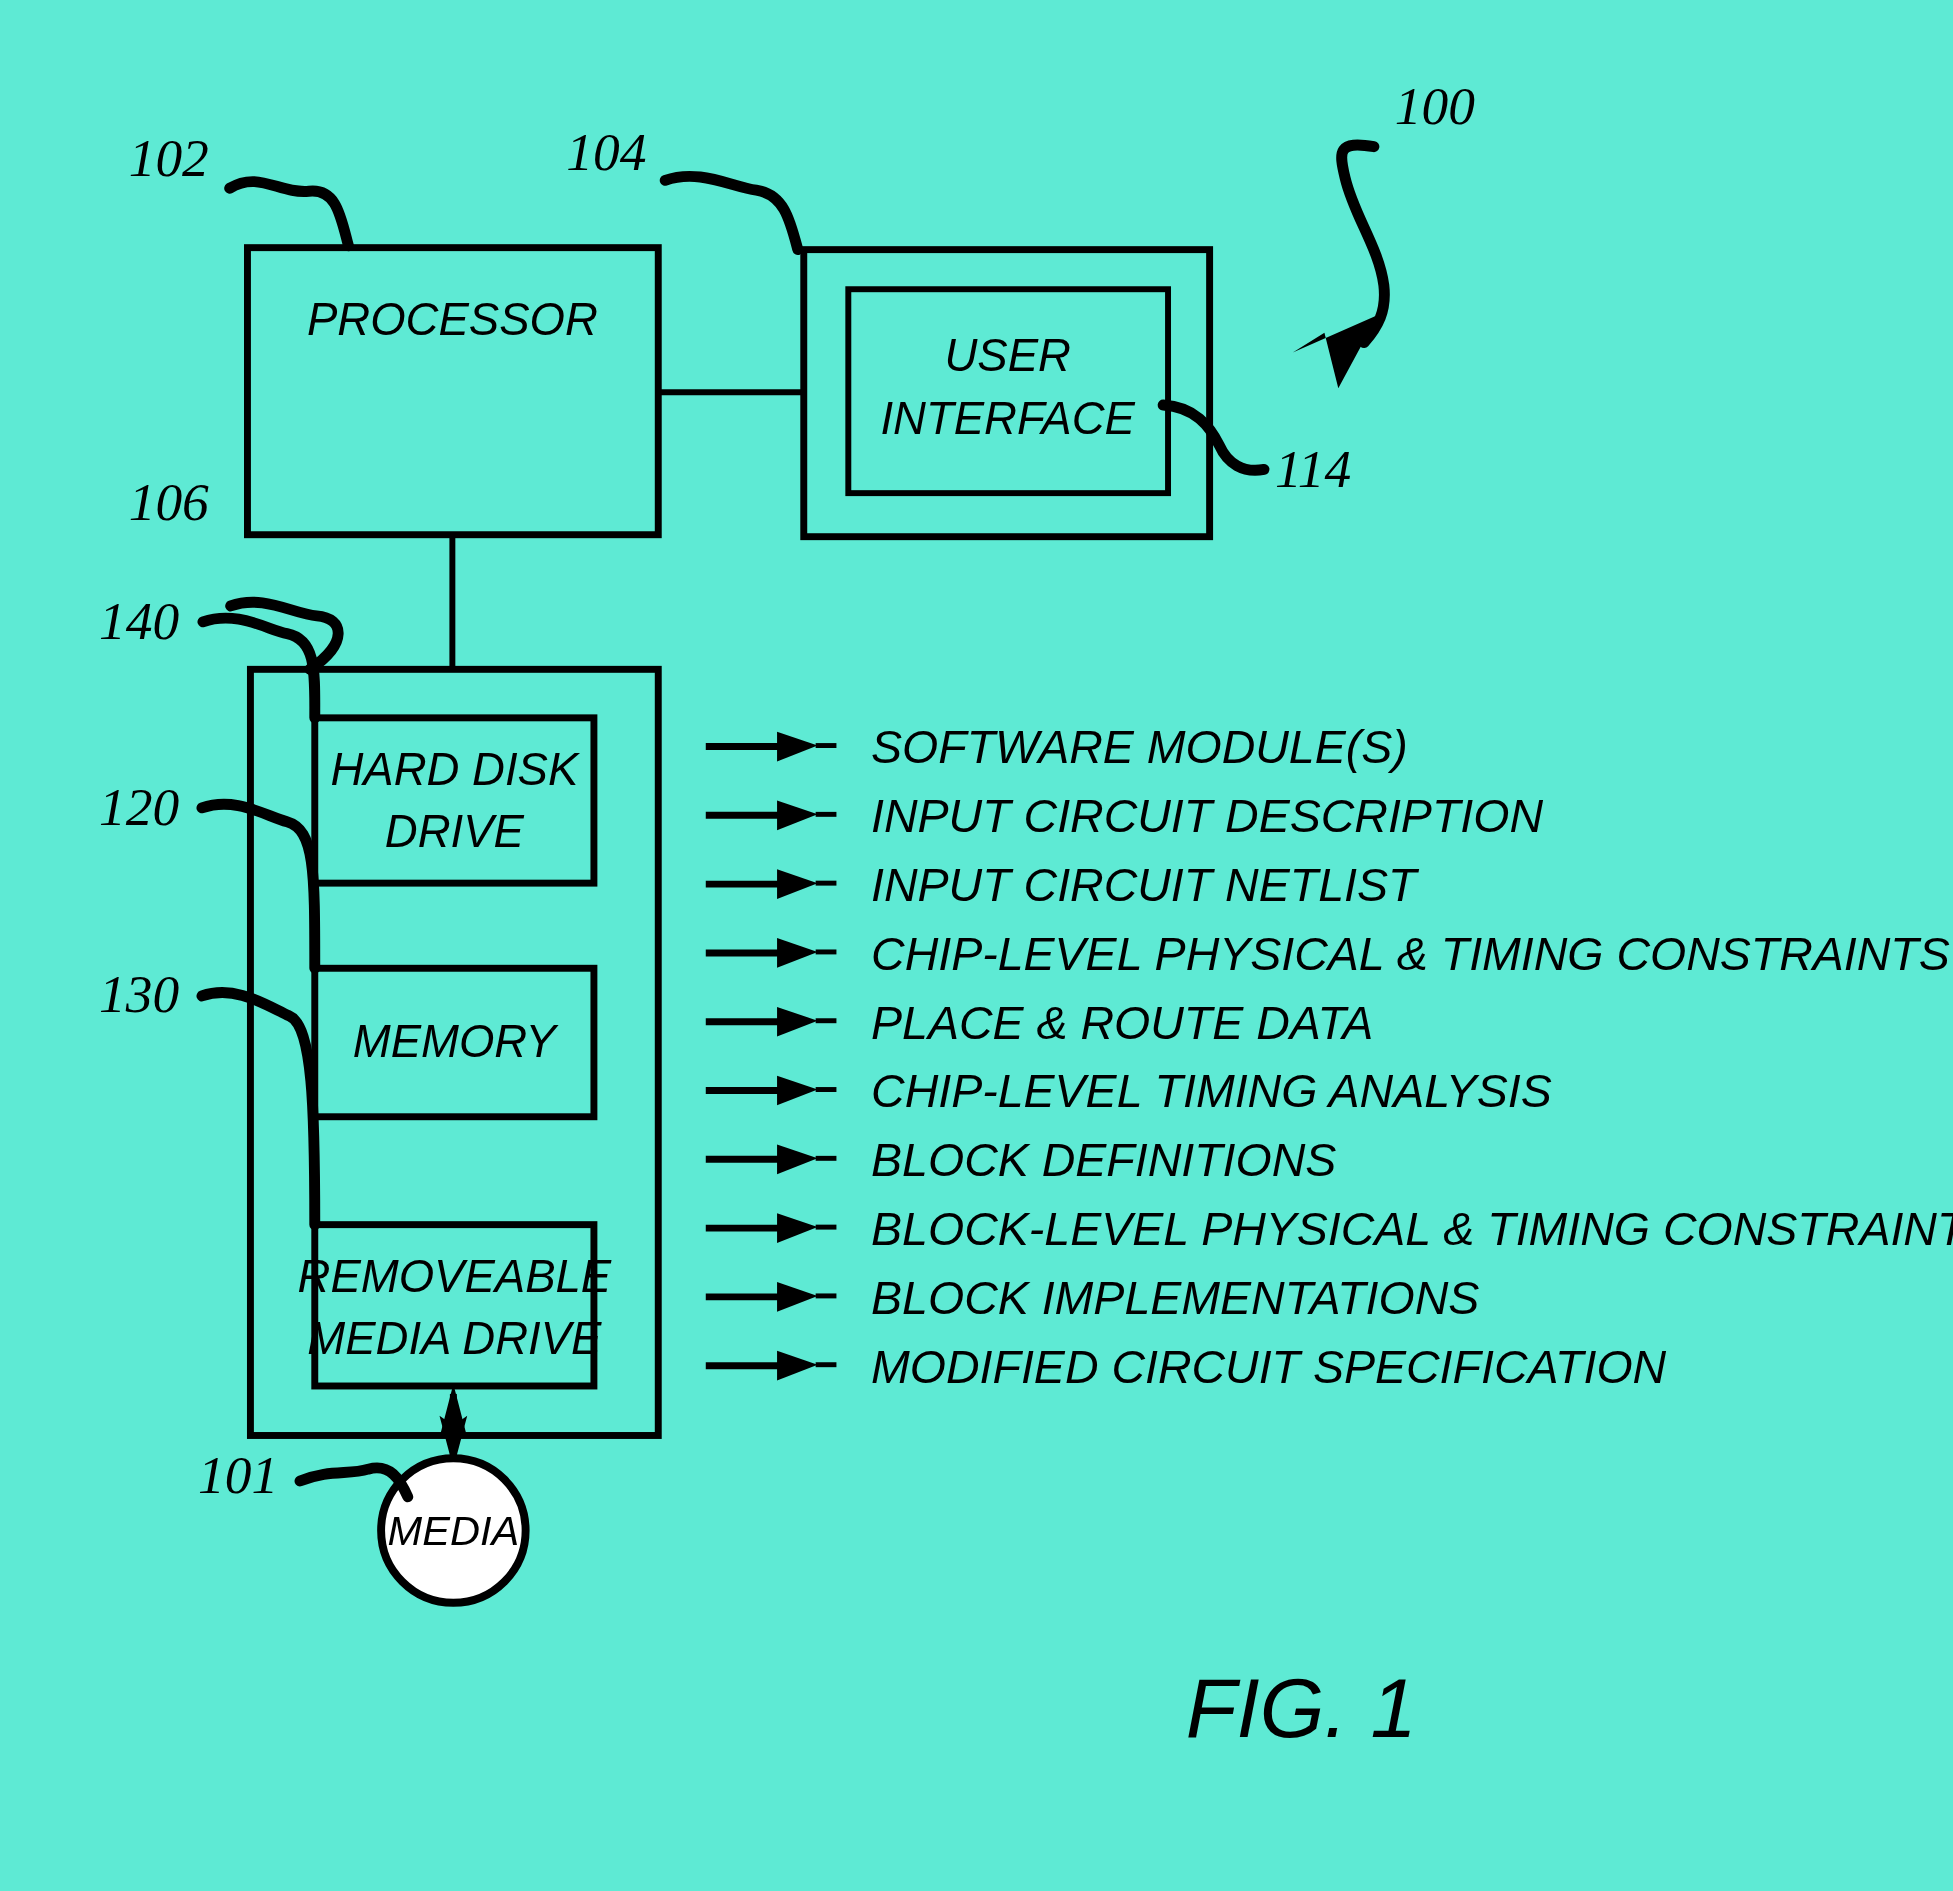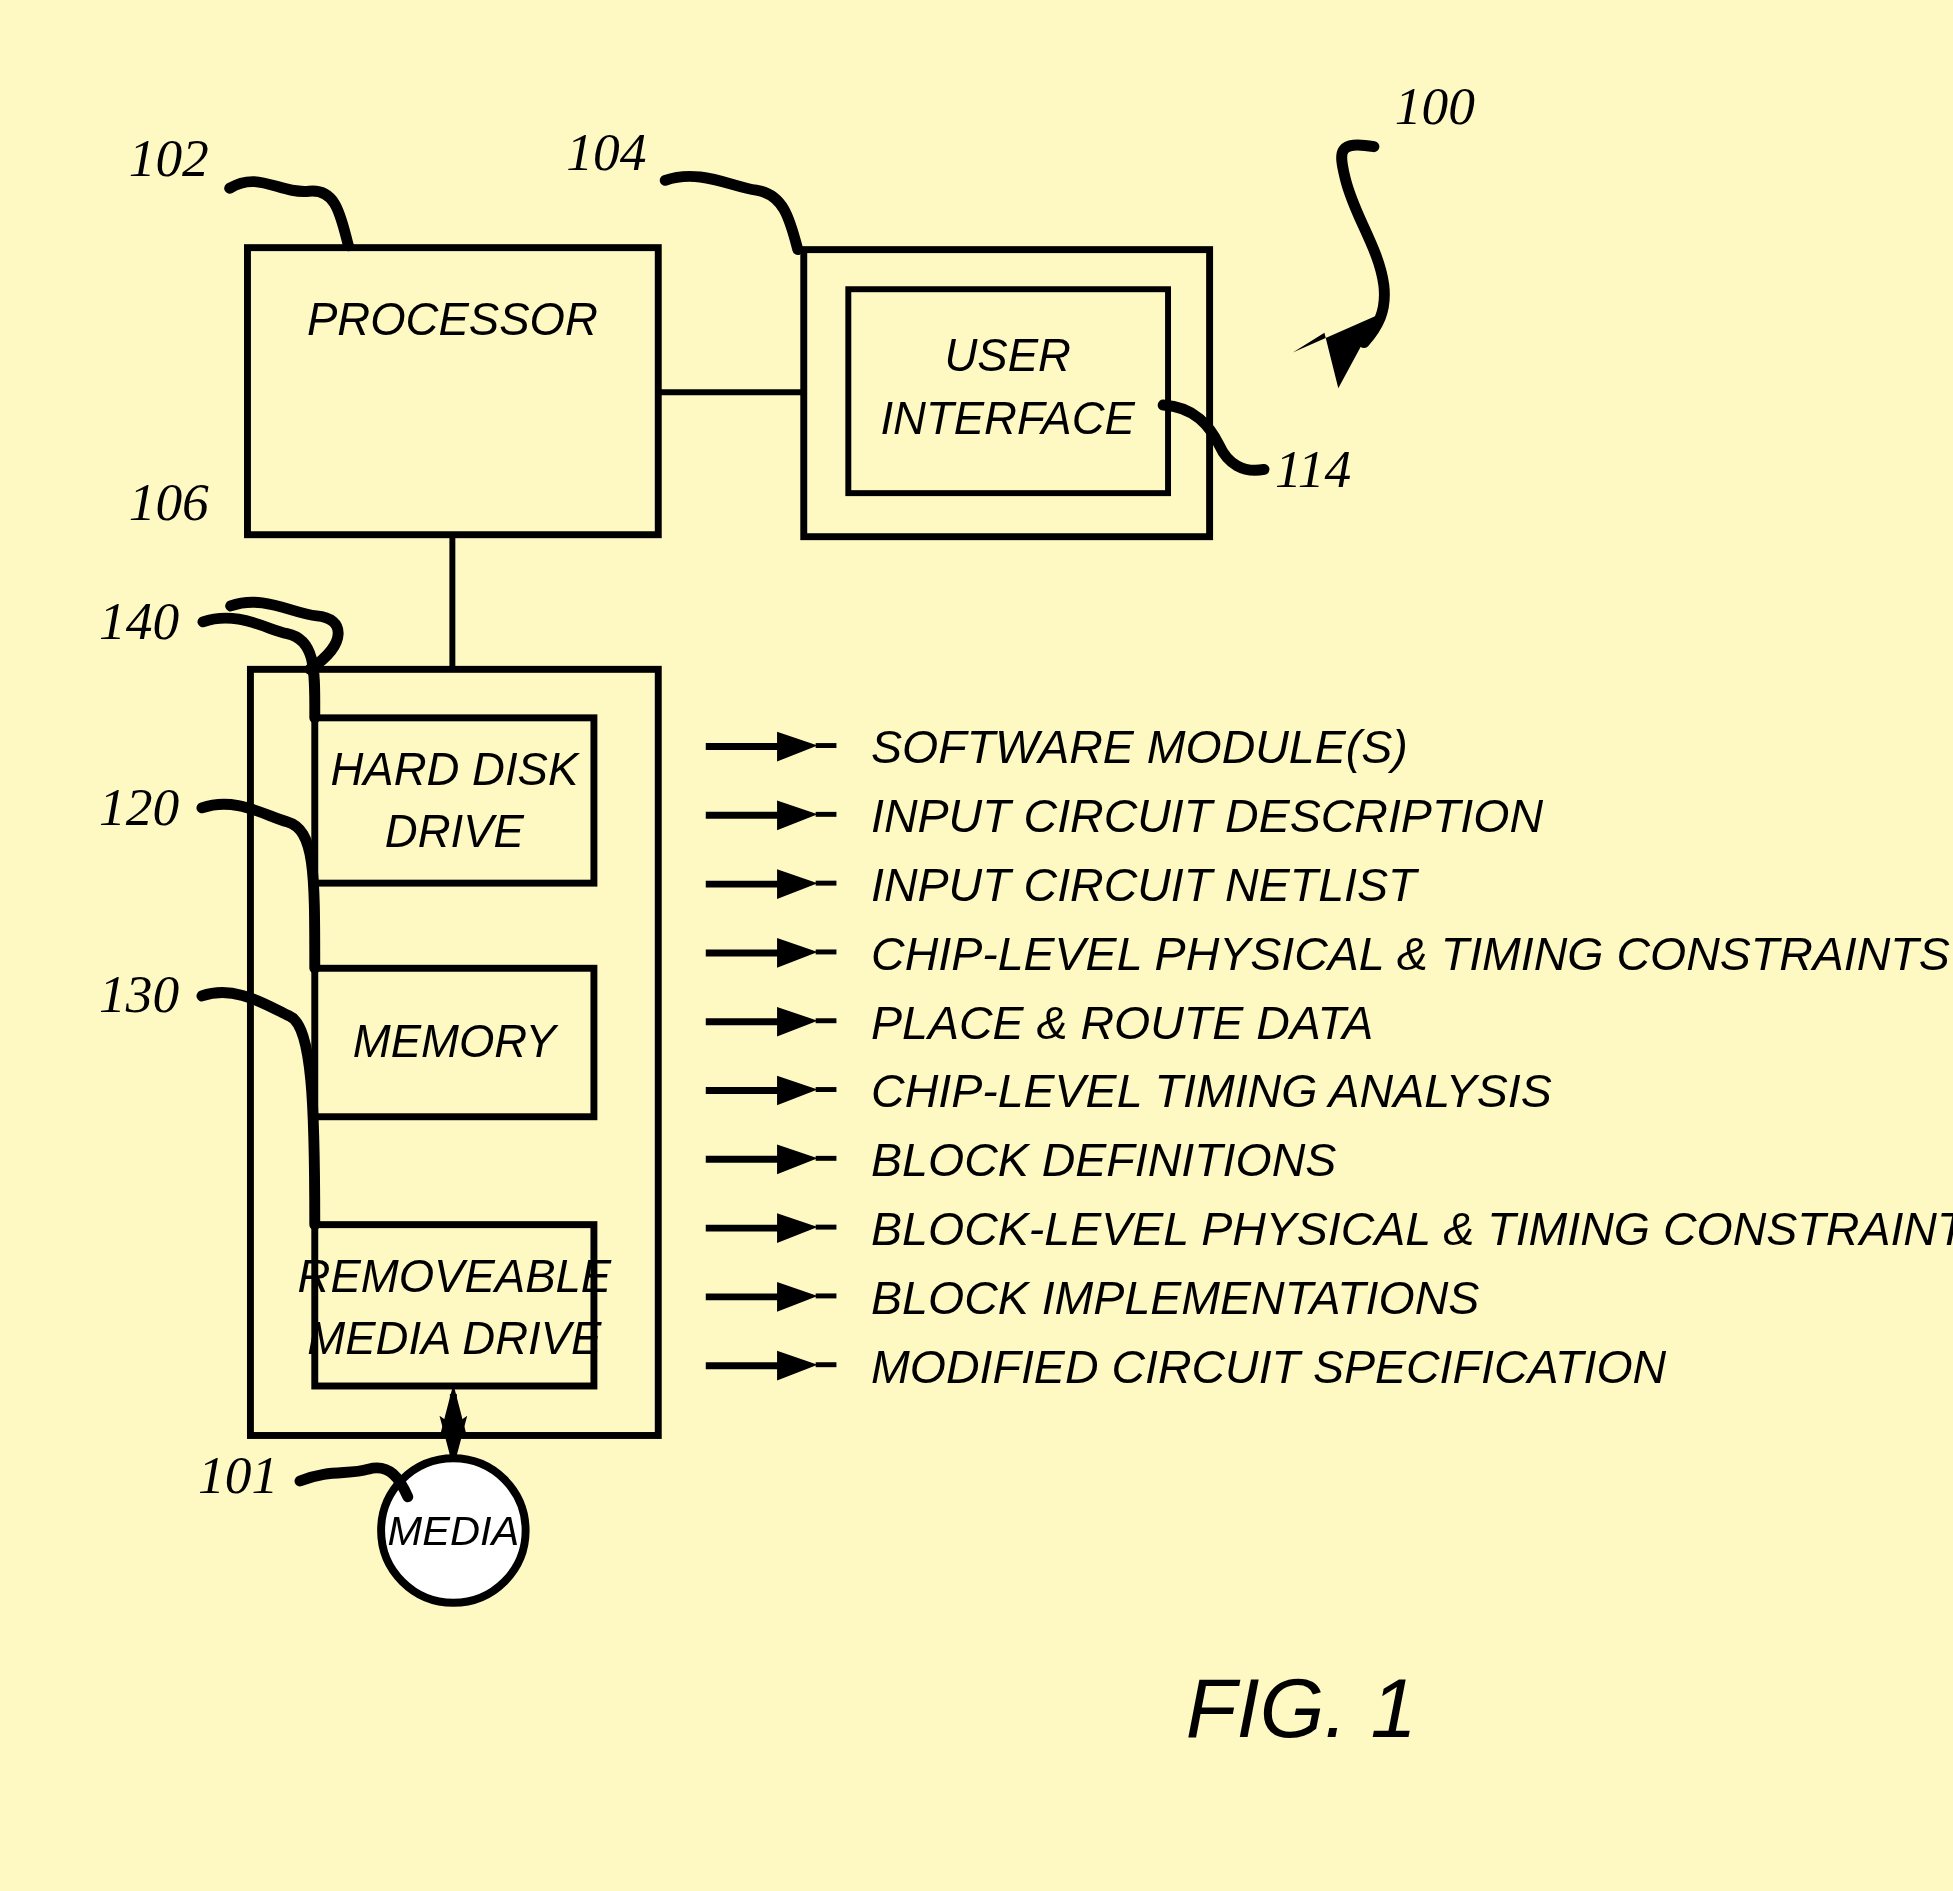--- a/index.html
+++ b/index.html
@@ -10,21 +10,21 @@
   body {
     width: 1953px;
     height: 1892px;
     overflow: hidden;
     font-family: "Liberation Sans", sans-serif;
   }
   #figure-root {
     position: relative;
     width: 1953px;
     height: 1892px;
-    background: #fef9c3;
+    background: #5eead4;
   }
   svg#fig {
     display: block;
     width: 1953px;
     height: 1892px;
   }
   .box-line {
     fill: none;
     stroke: #000000;
     stroke-width: 7;

